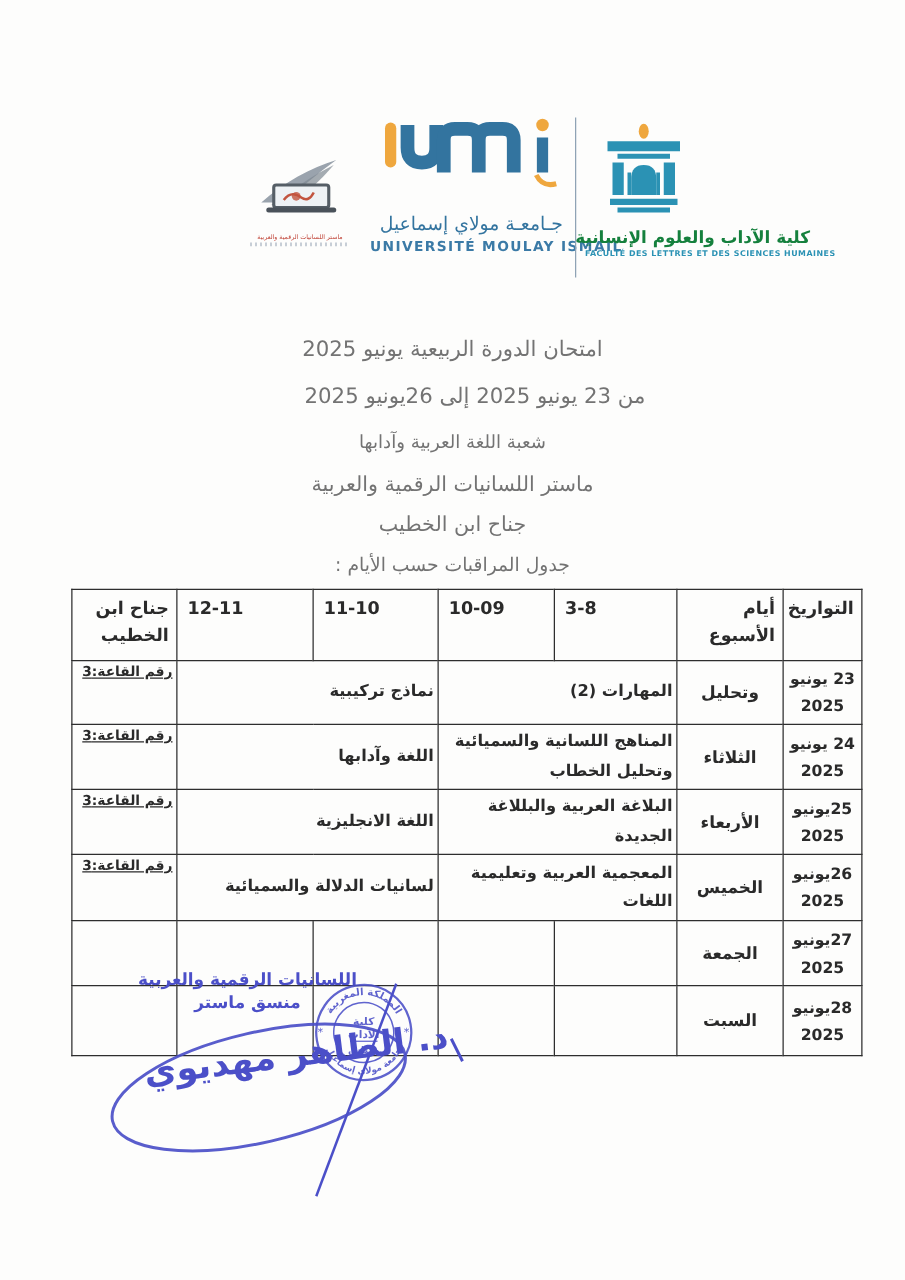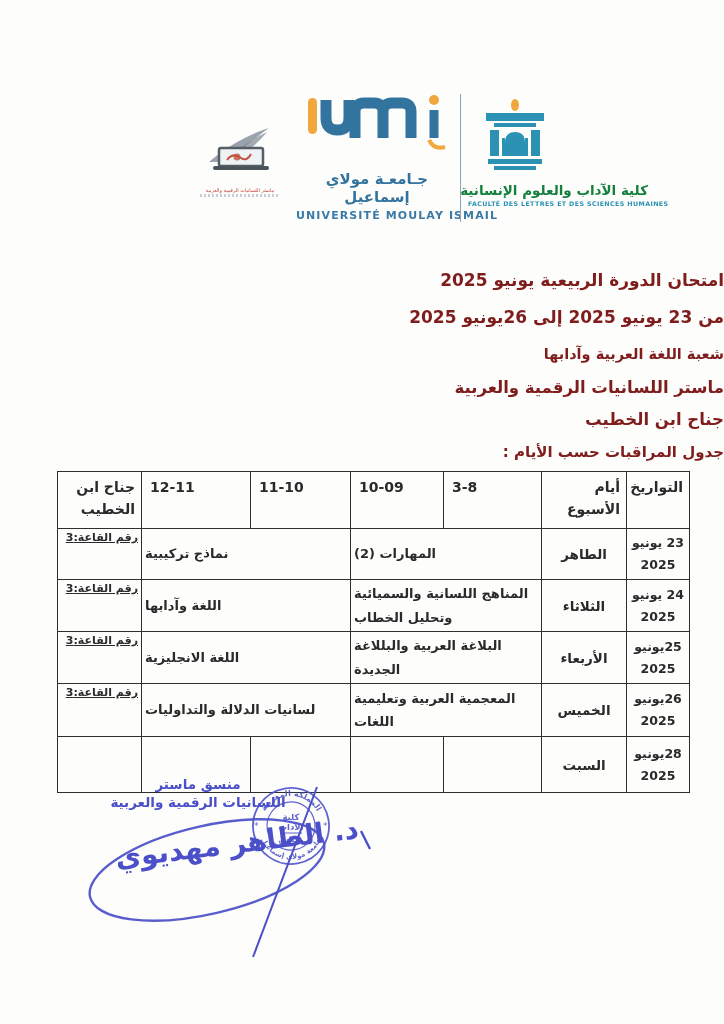--- a/index.html
+++ b/index.html
@@ -4,51 +4,51 @@
 <style>
   html,body{margin:0;padding:0;}
   body{
     width:724px;height:1024px;position:relative;overflow:hidden;
     background:#fdfdfc;color:#232323;
     font-family:"DejaVu Sans", sans-serif;
   }
   .abs{position:absolute;}
   
   .umi-block{left:296px;top:92px;width:162px;text-align:center;}
-  .umi-arabic{color:#33749f;font-weight:bold;font-size:15px;direction:rtl;margin-top:2px;}
+  .umi-arabic{color:#33749f;font-weight:normal;font-size:15px;direction:rtl;margin-top:2px;}
   .umi-latin{color:#3b7aa6;font-size:11px;letter-spacing:1.1px;font-weight:bold;margin-top:3px;white-space:nowrap;}
   .divider{left:460px;top:94px;width:1px;height:128px;background:#8fa3b5;}
   .fac-block{left:468px;top:98px;width:180px;text-align:center;}
   .fac-arabic{color:#15803d;font-weight:bold;font-size:13.5px;direction:rtl;margin-top:4px;white-space:nowrap;}
   .fac-latin{color:#2b92b4;font-size:6.3px;font-weight:bold;letter-spacing:.4px;margin-top:2px;white-space:nowrap;}
   .master-logo{left:188px;top:126px;width:104px;text-align:center;}
   .master-caption{font-size:5px;color:#c04438;direction:rtl;margin-top:1px;white-space:nowrap;}
   .master-caption2{height:3px;margin:1px 12px 0 12px;background:linear-gradient(90deg,#b9c2cc 0 2px,transparent 2px 4px);background-size:4px 100%;opacity:.8;}
   
-  .tline{left:0;right:0;text-align:right;font-weight:bold;direction:rtl;color:#7f1d1d;}
+  .tline{left:0;right:0;text-align:center;font-weight:normal;direction:rtl;color:#737373;}
   .t1{top:270px;font-size:17px;}
   .t2{top:307px;font-size:17px;padding-left:36px;}
   .t3{top:346px;font-size:14.5px;}
   .t4{top:378px;font-size:16.5px;}
   .t5{top:410px;font-size:16.5px;}
   .t6{top:443px;font-size:15px;}
   
   table.sched{
     position:absolute;left:57px;top:471px;width:632px;
     border-collapse:collapse;direction:rtl;table-layout:fixed;
   }
   .sched td,.sched th{
     border:1.6px solid #2e2e2e;padding:2px 3px;
     font-weight:bold;color:#2a2a2a;overflow:hidden;
   }
   .sched th{vertical-align:top;font-size:14px;text-align:right;padding:5px 6px 2px 2px;line-height:1.55;}
   .sched th.num{text-align:left;padding-left:8px;direction:ltr;margin-top:36px;}
   .cell-date{vertical-align:middle;text-align:center;font-size:12.5px;line-height:1.75;}
   .cell-day{vertical-align:middle;text-align:center;font-size:13.5px;}
-  .cell-subj{vertical-align:middle;text-align:left;font-size:13px;line-height:1.8;}
+  .cell-subj{vertical-align:middle;text-align:right;font-size:13px;line-height:1.8;}
   .cell-room{vertical-align:top;text-align:right;font-size:11px;padding-top:4px;text-decoration:underline;}
   
   .hand-note{left:103px;top:776px;width:190px;text-align:center;direction:rtl;
     color:#4b4fc8;font-size:13.5px;font-weight:bold;line-height:1.3;}
   .sig-svg{left:55px;top:775px;}
   .stamp-svg{left:241px;top:776px;opacity:.88;}
 </style>
 </head>
 <body>
 
@@ -123,21 +123,21 @@
     <th class="num">11-10</th>
     <th class="num">12-11</th>
     <th>جناح ابن الخطيب</th>
   </tr>
 
   <tr style="height:51px">
     <td class="cell-date">
       <div>23 يونيو</div>
       <div>2025</div>
     </td>
-    <td class="cell-day">الطاهر</td>
+    <td class="cell-day">وتحليل</td>
     <td class="cell-subj" colspan="2">المهارات (2)</td>
     <td class="cell-subj" colspan="2">نماذج تركيبية</td>
     <td class="cell-room">رقم القاعة:3</td>
   </tr>
 
   <tr style="height:52px">
     <td class="cell-date">
       <div>24 يونيو</div>
       <div>2025</div>
     </td>
@@ -158,43 +158,55 @@
     <td class="cell-room">رقم القاعة:3</td>
   </tr>
 
   <tr style="height:53px">
     <td class="cell-date">
       <div>26يونيو</div>
       <div>2025</div>
     </td>
     <td class="cell-day">الخميس</td>
     <td class="cell-subj" colspan="2">المعجمية العربية وتعليمية اللغات</td>
-    <td class="cell-subj" colspan="2">لسانيات الدلالة والتداوليات</td>
-    <td class="cell-room">رقم القاعة:3</td>
-  </tr>
-
+    <td class="cell-subj" colspan="2">لسانيات الدلالة والسميائية</td>
+    <td class="cell-room">رقم القاعة:3</td>
+  </tr>
+
+  <tr style="height:52px">
+    <td class="cell-date">
+      <div>27يونيو</div>
+      <div>2025</div>
+    </td>
+    <td class="cell-day">الجمعة</td>
+    <td class="cell-subj"></td>
+    <td class="cell-subj"></td>
+    <td class="cell-subj"></td>
+    <td class="cell-subj"></td>
+    <td class="cell-room"></td>
+  </tr>
 
   <tr style="height:56px">
     <td class="cell-date">
       <div>28يونيو</div>
       <div>2025</div>
     </td>
     <td class="cell-day">السبت</td>
     <td class="cell-subj"></td>
     <td class="cell-subj"></td>
     <td class="cell-subj"></td>
     <td class="cell-subj"></td>
     <td class="cell-room"></td>
   </tr>
 </tbody>
   </table>
 
 <div class="abs hand-note">
+  <div>اللسانيات الرقمية والعربية</div>
   <div>منسق ماستر</div>
-  <div>اللسانيات الرقمية والعربية</div>
 </div>
 
 <svg class="abs sig-svg" width="340" height="200" viewBox="0 0 340 200">
   <ellipse cx="152" cy="95" rx="120" ry="44" fill="none" stroke="#4b4fc8" stroke-width="2.4" transform="rotate(-13 152 95)" opacity=".92"></ellipse>
   <path d="M262 12 L198 182" fill="none" stroke="#4b4fc8" stroke-width="2"></path>
   <path d="M306 56 L315 74" fill="none" stroke="#4b4fc8" stroke-width="2.4"></path>
   <text x="182" y="78" font-size="28" font-weight="bold" fill="#4b4fc8" text-anchor="middle" direction="rtl" transform="rotate(-7 182 70)">د. الطاهر مهديوي</text>
 </svg>
 
 <svg class="abs stamp-svg" width="100" height="100" viewBox="0 0 100 100">

